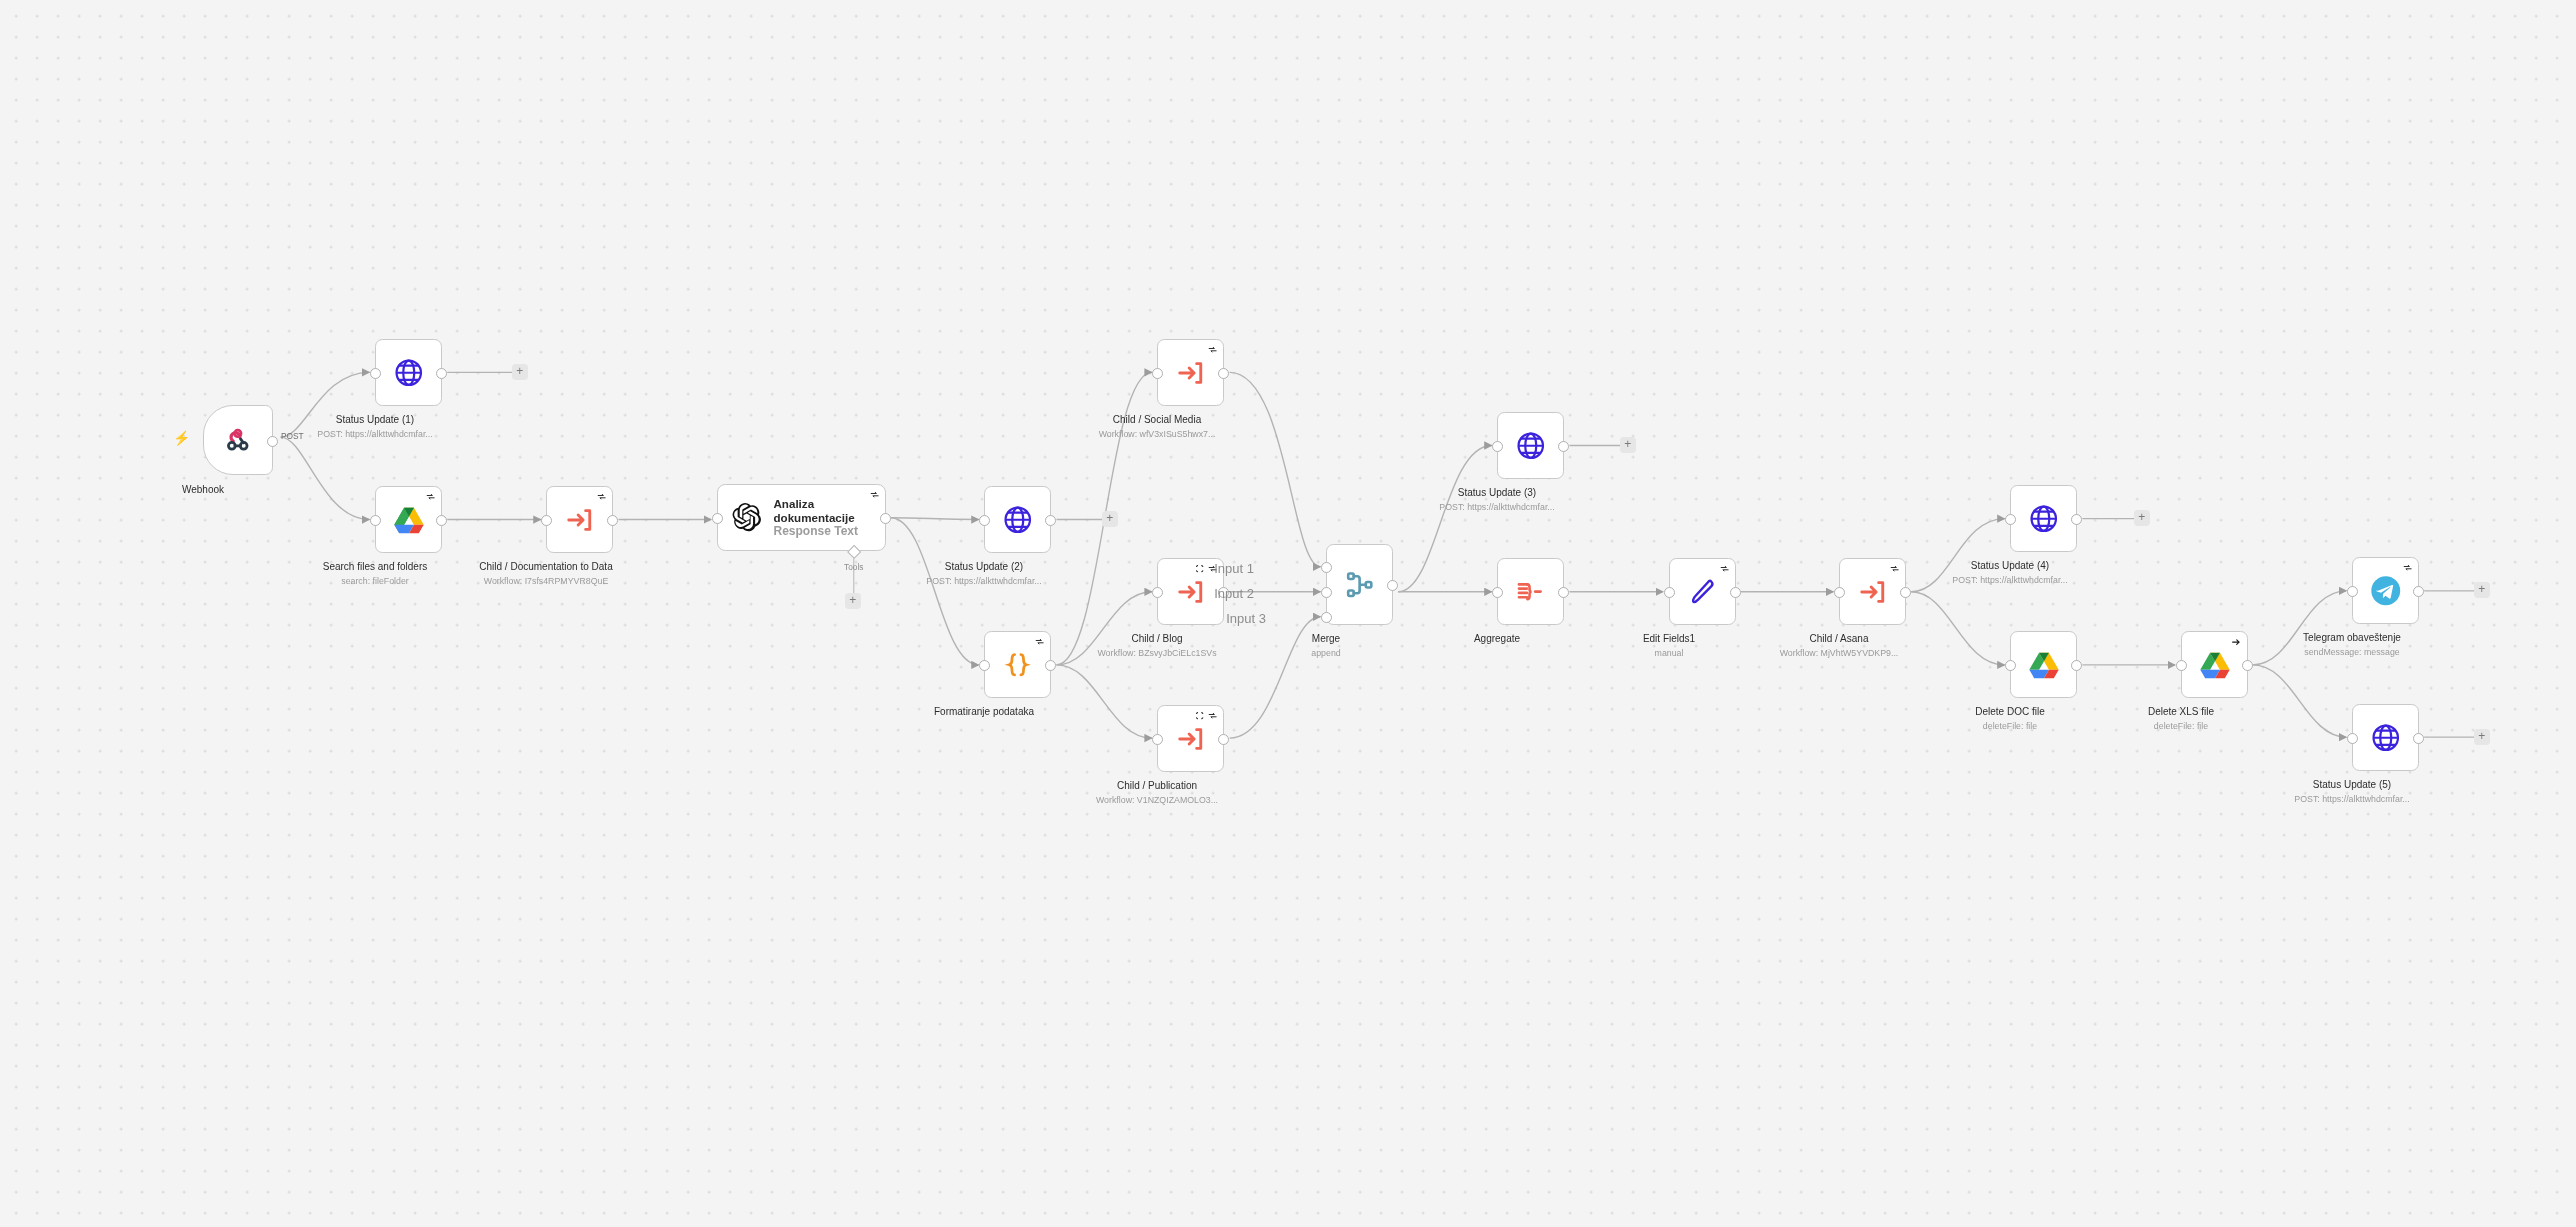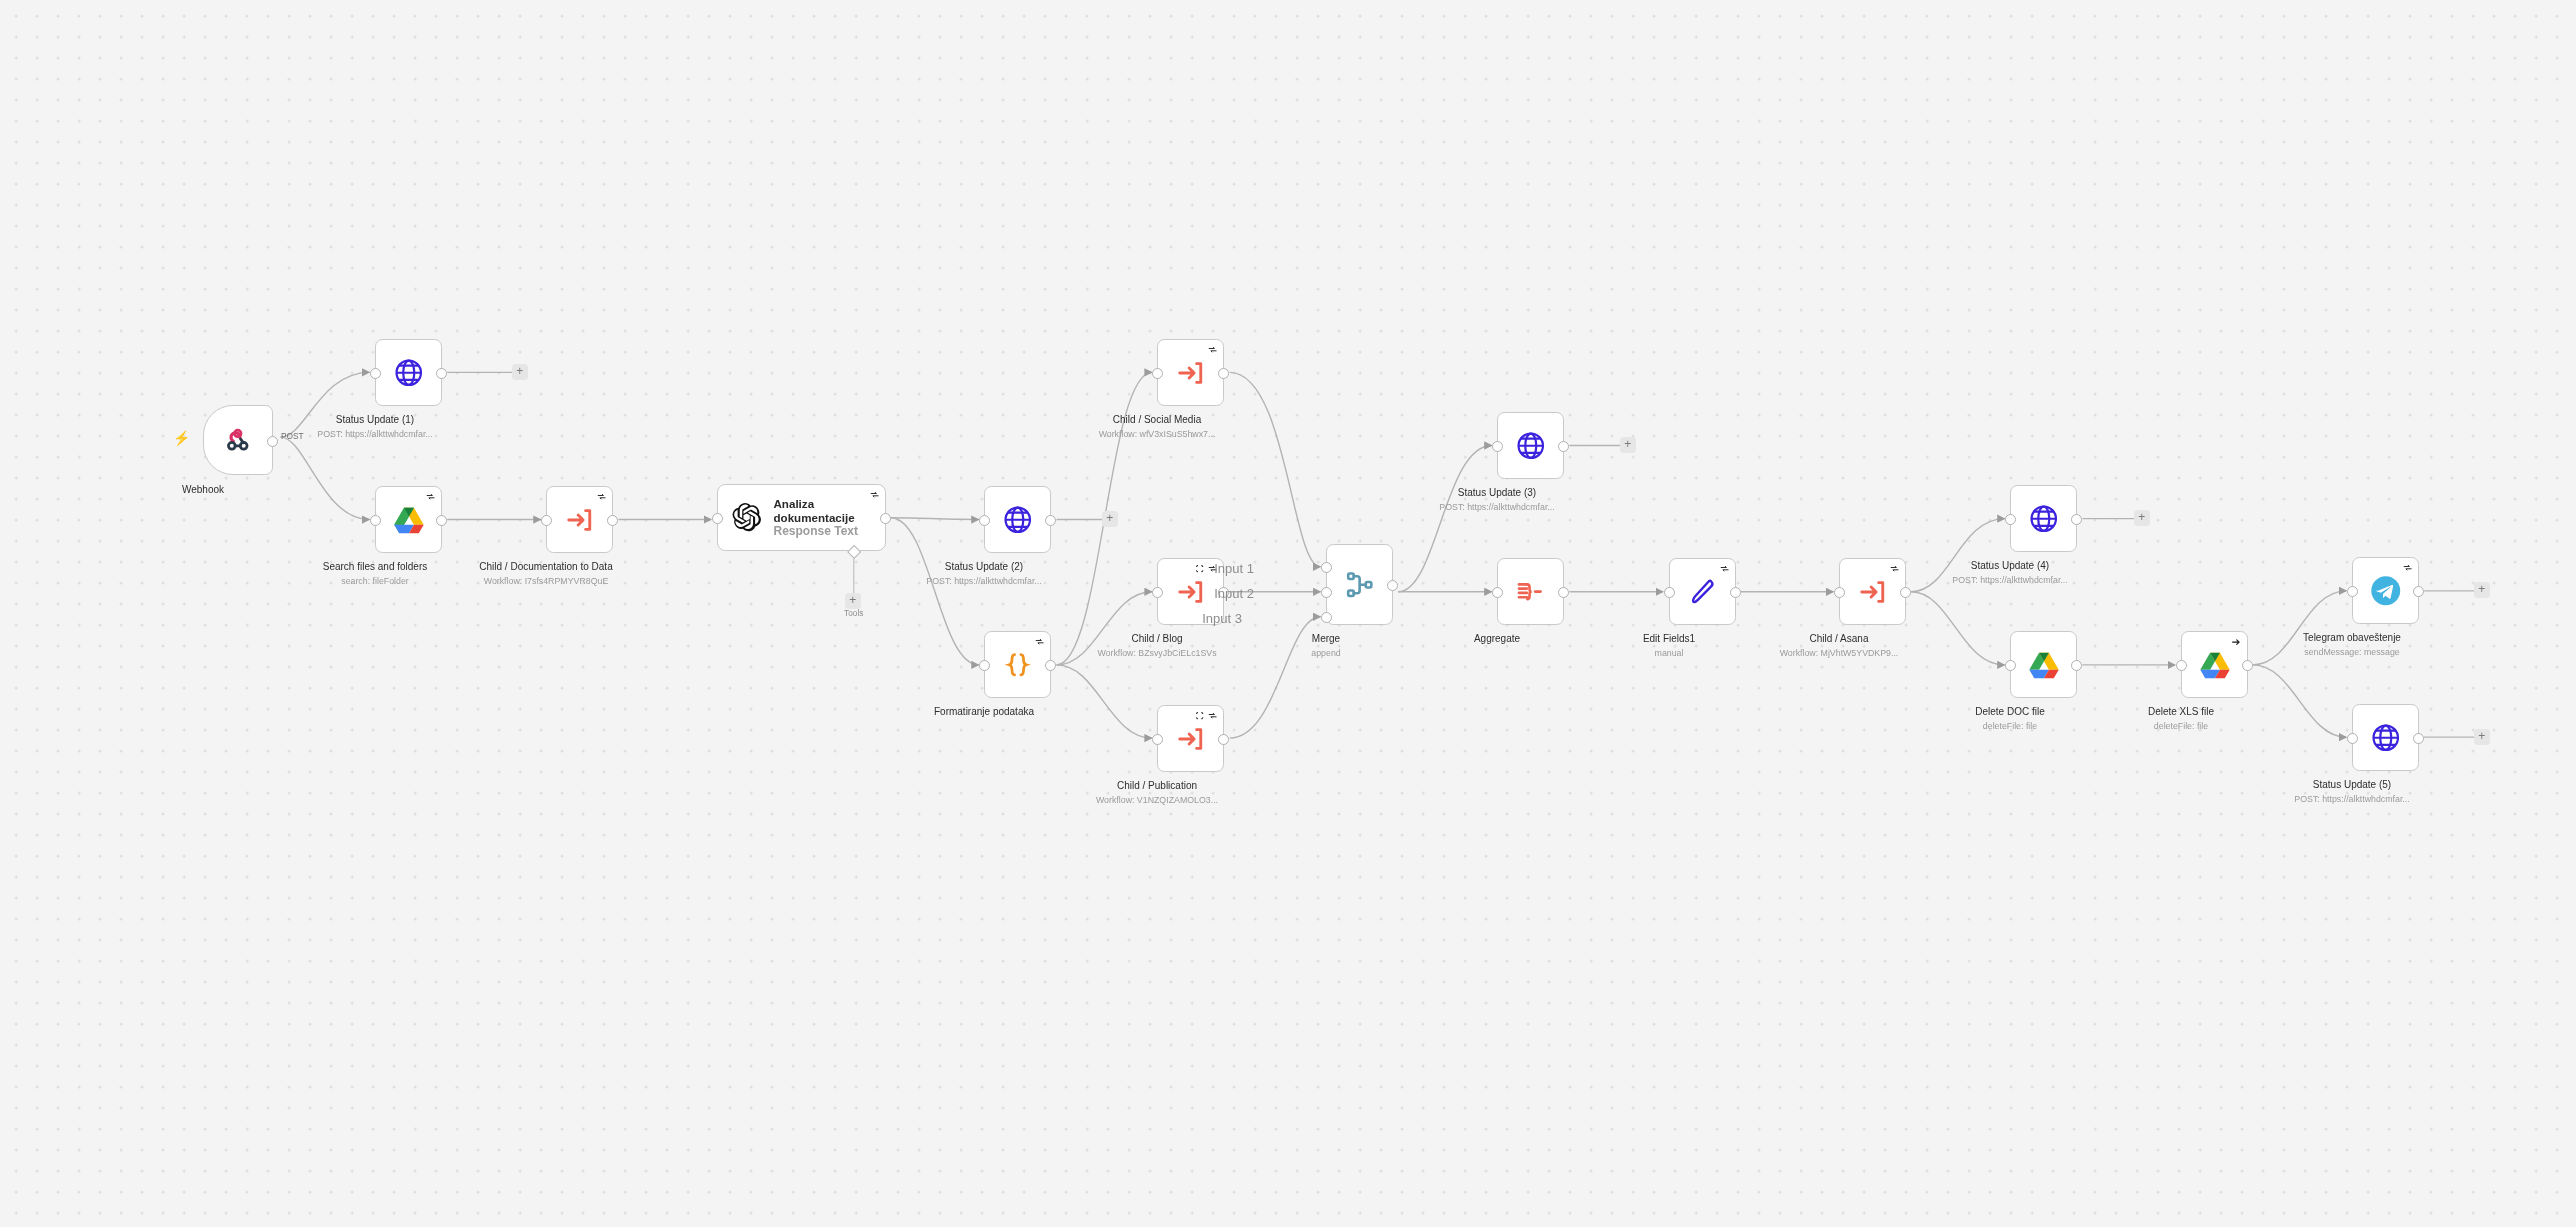--- a/index.html
+++ b/index.html
@@ -55,21 +55,21 @@
   .inlabel{position:absolute;font-size:13px;color:#8d8d8d;white-space:nowrap;text-align:right;margin-left:20px;}
 
   
   .portlabel{position:absolute;font-size:8.3px;color:#6e6e6e;white-space:nowrap;}
 
   
   .bolt{position:absolute;color:#ff6d5a;font-size:14px;line-height:14px;}
 
   
   .toolsdiamond{position:absolute;width:8.3px;height:8.3px;background:#fff;border:1.2px solid #b5b5b5;transform:rotate(45deg);}
-  .toolslabel{position:absolute;font-size:8.3px;color:#8d8d8d;white-space:nowrap;margin-top:46px;}
+  .toolslabel{position:absolute;font-size:8.3px;color:#8d8d8d;white-space:nowrap;}
 
   
   .wtext{margin-left:11px;}
   .wtitle{font-size:11.6px;color:#2a2a2a;line-height:14px;max-width:102px;}
   .wsub{font-size:12px;color:#9c9c9c;line-height:13px;margin-top:0.9px;}
 </style>
 </head>
 <body>
 
 <div id="canvas">
@@ -364,21 +364,21 @@
           <path d="M7.4 5.5h2.6c1.2 0 1.9.7 1.9 1.9v9.2c0 1.2-.7 1.9-1.9 1.9H7.4M11.9 12h4.7" stroke-linecap="round"></path>
         </g>
       </svg>
       <div class="port in" style="top:16.7px;"></div>
       <div class="port in" style="top:42px;"></div>
       <div class="port in" style="top:67px;"></div>
       <div class="port out" style="top:35px;"></div>
     </div>
     <div class="inlabel" style="right:72px;top:16.7px;">Input 1</div>
     <div class="inlabel" style="right:72px;top:42px;">Input 2</div>
-    <div class="inlabel" style="right:84px;top:67px;">Input 3</div>
+    <div class="inlabel" style="right:60px;top:67px;">Input 3</div>
     <div class="labels" style="top:88px;">
       <div class="name">Merge</div>
       <div class="sub">append</div>
     </div>
   </div>
 
   <div class="node" style="left:1497px;top:412px;">
     <div class="box">
       <svg width="31.5" height="31.5" viewBox="0 0 24 24">
         <circle cx="12" cy="12" r="9.3" fill="none" stroke="#3b23de" stroke-width="1.7"></circle>

